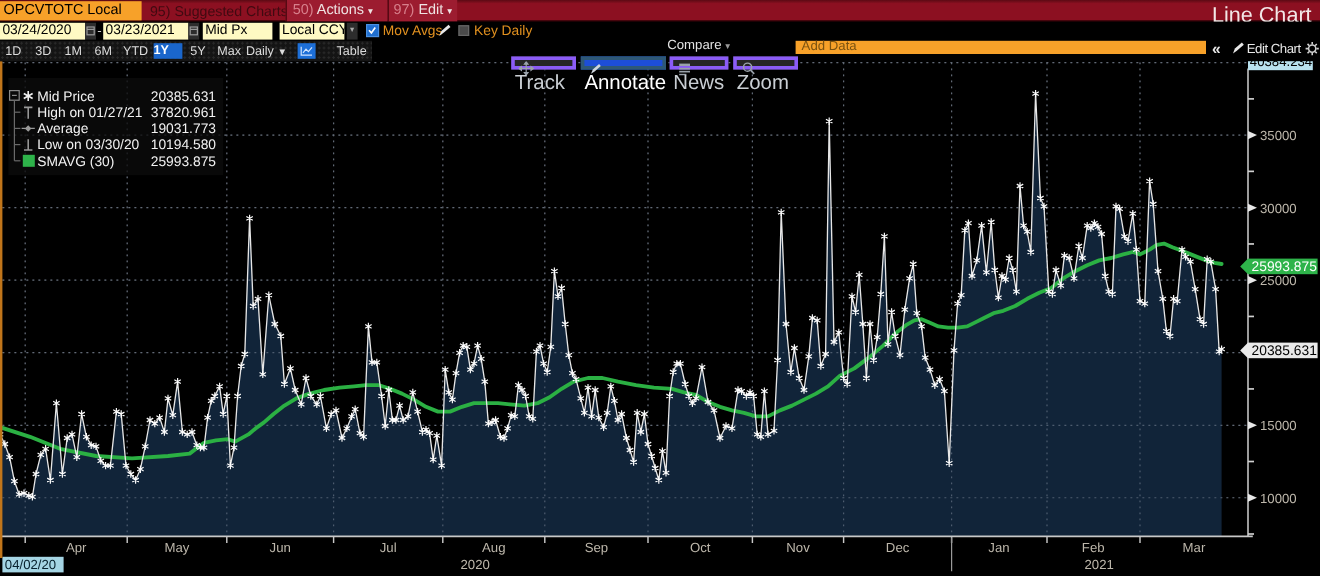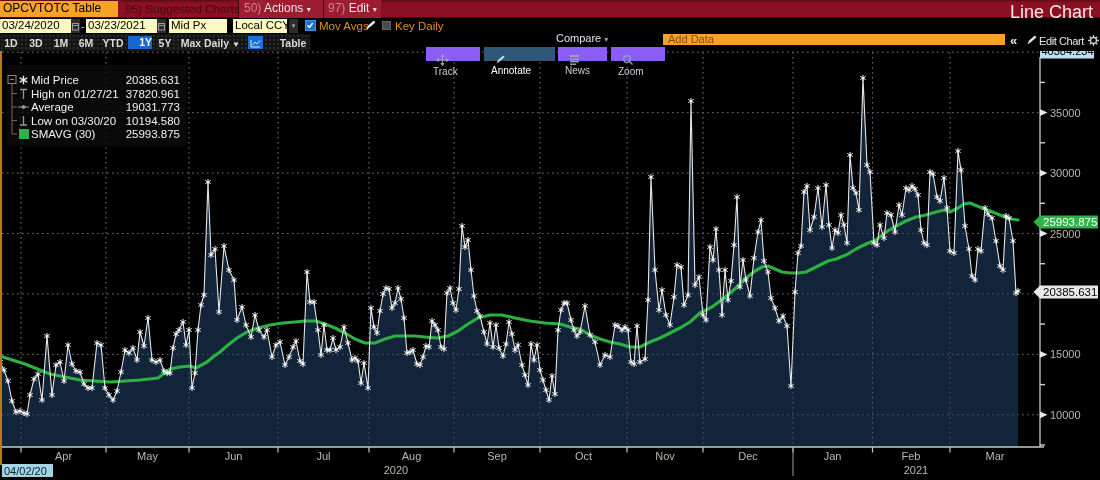--- a/index.html
+++ b/index.html
@@ -7,24 +7,24 @@
 .tkr{position:absolute;left:0;top:1px;width:118px;height:15.5px;background:#f7a129;color:#000;font-size:12px;line-height:15px;padding-left:3px}
 .sug{position:absolute;left:125px;top:2px;font-size:11.8px;color:#400a11;white-space:nowrap}
 .mbtn{position:absolute;top:0;height:17.5px;background:#9c1c30;border-left:1px solid #45060d;color:#efe3e3;font-size:12px;line-height:16px}
 .mnum{color:#d77f8b}
 .r2{position:absolute;left:0;top:18px;width:1100px;height:16px;background:#000}
 .of{position:absolute;top:1px;height:13.5px;background:#fef9c3;color:#000;font-size:11.5px;line-height:13.5px;padding-left:2px;white-space:nowrap;overflow:hidden}
 .cal{position:absolute;top:1px;width:9px;height:13.5px;background:#2d2d2d}
 .otx{color:#e1901f;font-size:11.5px;position:absolute;top:2px}
 .r3{position:absolute;left:0;top:34px;width:1100px;height:17px;background:#000}
 .r3tex{position:absolute;left:0;top:0;width:310px;height:17px;background-color:#141414;background-image:radial-gradient(#2a2a2a 0.8px,transparent 0.9px);background-size:4px 4px}
-.per{position:absolute;top:2.5px;font-size:10.5px;font-weight:bold;color:#dcdcdc;transform:translateX(-50%)}
-.y1{position:absolute;left:128px;top:1.5px;width:24px;height:13.5px;background:#1a66cc;color:#fff;font-size:10.5px;font-weight:bold;text-align:right;line-height:13.5px}
+.per{position:absolute;top:2.5px;font-size:10.5px;font-weight:normal;color:#dcdcdc;transform:translateX(-50%)}
+.y1{position:absolute;left:128px;top:1.5px;width:24px;height:13.5px;background:#1a66cc;color:#fff;font-size:10.5px;font-weight:bold;text-align:left;line-height:13.5px}
 .cbtn{position:absolute;left:248px;top:1.5px;width:15px;height:13.5px;background:#1d6fd8}
-.track{position:absolute;height:11.5px;background:#262626;border:7px solid #8b5cf6;color:#c9ced3;font-size:10px;line-height:11px;z-index:5}
+.track{position:absolute;height:11.5px;background:#262626;border:3px solid #8b5cf6;color:#c9ced3;font-size:17px;line-height:11px;z-index:5}
 svg text.axl{font-size:11px;fill:#bdb7ab}
 svg text.leg{font-size:11.5px;fill:#f2f2f2}
 </style></head>
 <body>
 <svg width="1100" height="480" viewBox="0 0 1100 480" style="position:absolute;left:0;top:0">
 <g stroke="#7f8b9b" stroke-width="1" stroke-dasharray="1.6 3.4" opacity="0.45">
       <line x1="2" y1="52.2" x2="1040" y2="52.2"></line>
       <line x1="2" y1="112.6" x2="1040" y2="112.6"></line>
       <line x1="2" y1="173.1" x2="1040" y2="173.1"></line>
       <line x1="2" y1="233.5" x2="1040" y2="233.5"></line>
@@ -146,21 +146,21 @@
     <text x="180" y="97.5" class="leg" text-anchor="end">37820.961</text>
 <text x="31" y="111" class="leg">Average</text>
     <text x="180" y="111" class="leg" text-anchor="end">19031.773</text>
 <text x="31" y="124.5" class="leg">Low on 03/30/20</text>
     <text x="180" y="124.5" class="leg" text-anchor="end">10194.580</text>
 <text x="31" y="138" class="leg">SMAVG (30)</text>
     <text x="180" y="138" class="leg" text-anchor="end">25993.875</text>
 
 </svg>
 <div class="r1">
- <div class="tkr">OPCVTOTC Table</div>
+ <div class="tkr">OPCVTOTC Local</div>
  <div class="sug">95) Suggested Charts</div>
  <div class="mbtn" style="left:238px;width:85px;padding-left:5px"><span class="mnum">50)</span> Actions <span style="font-size:8px">▾</span></div>
  <div class="mbtn" style="left:323px;width:58px;padding-left:4px"><span class="mnum">97)</span> Edit <span style="font-size:8px">▾</span></div>
  <div style="position:absolute;right:7px;top:1.5px;color:#f3e7e7;font-size:18px">Line Chart</div>
 </div>
 <div class="r2">
  <div class="of" style="left:0;width:71px">03/24/2020</div>
     <div class="cal" style="left:71px"><svg width="9" height="13">
         <rect x="1.5" y="3.5" width="6" height="6.5" fill="none" stroke="#9a9a9a" stroke-width="1"></rect>
         <line x1="1.5" y1="5.5" x2="7.5" y2="5.5" stroke="#9a9a9a"></line>

